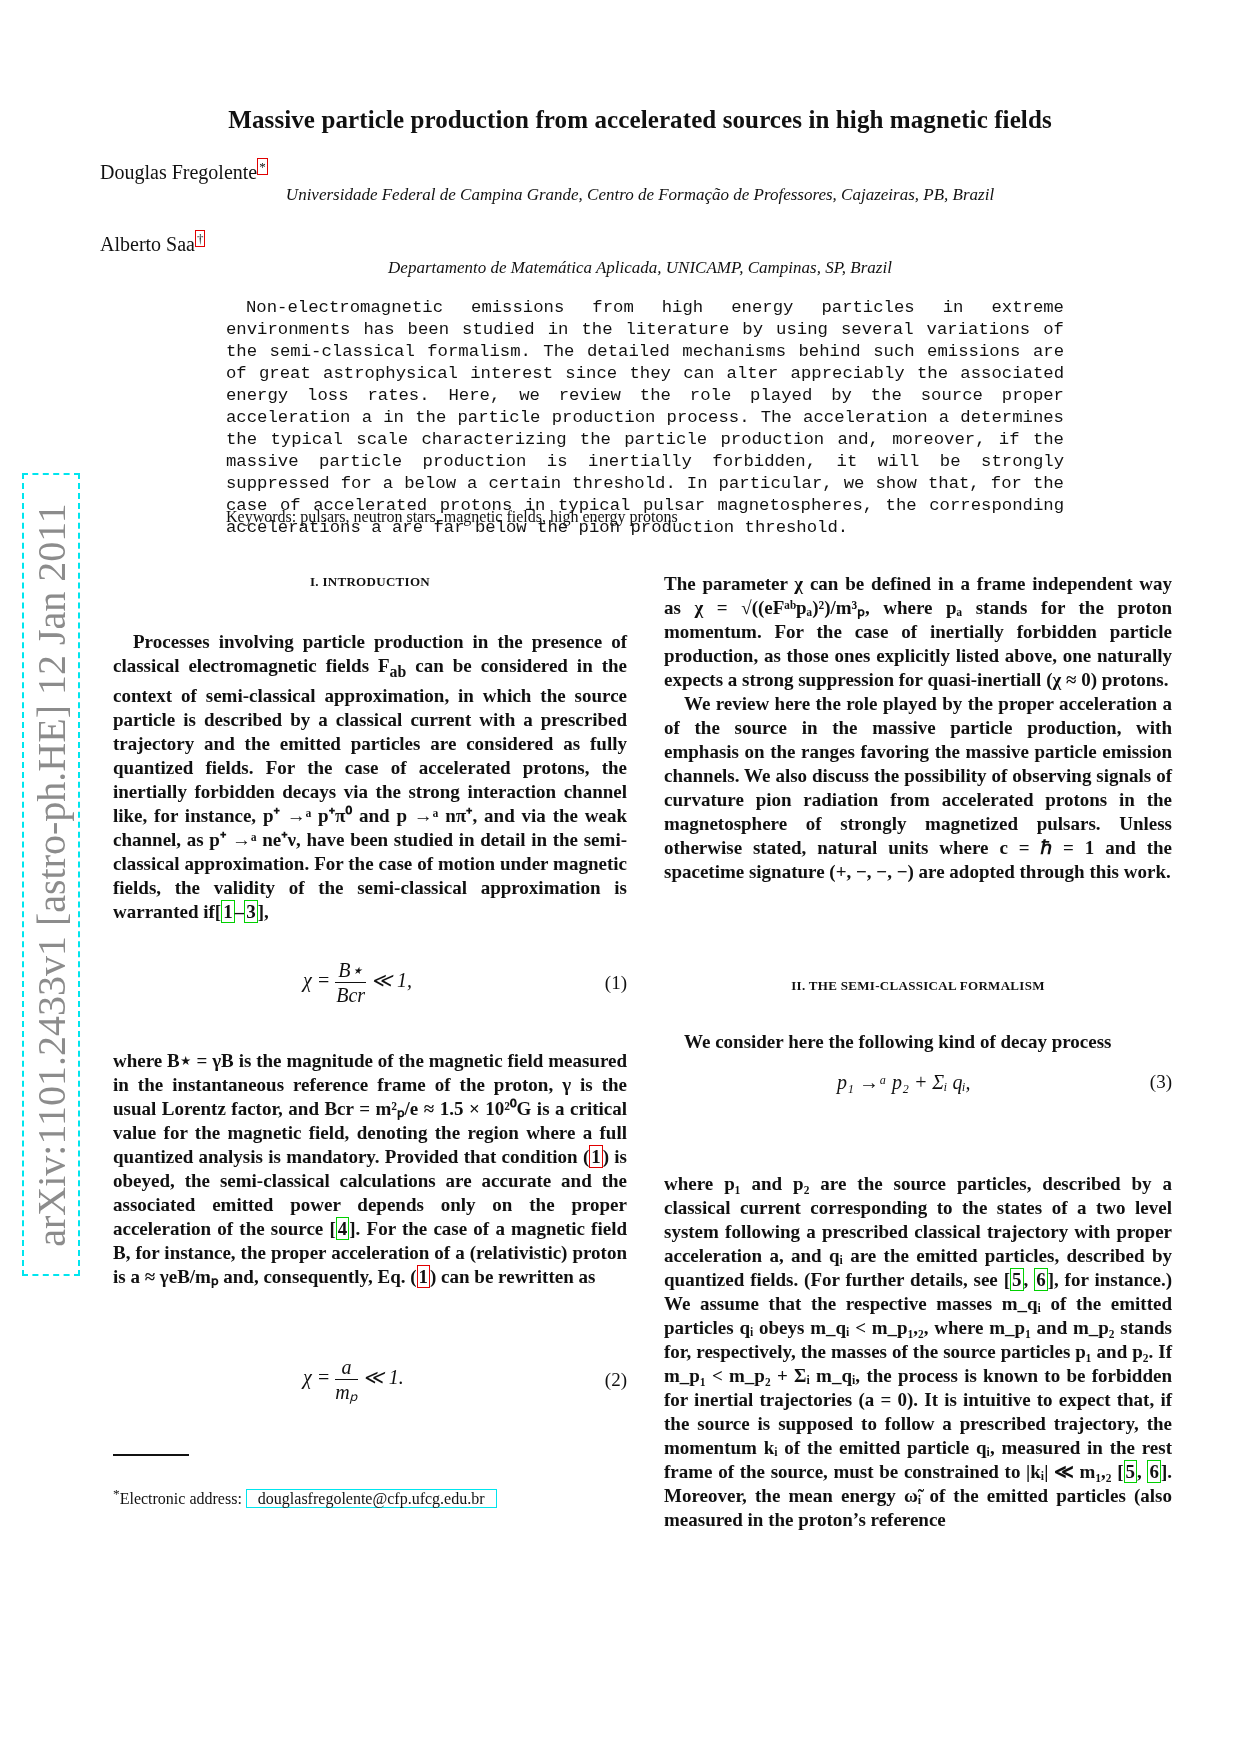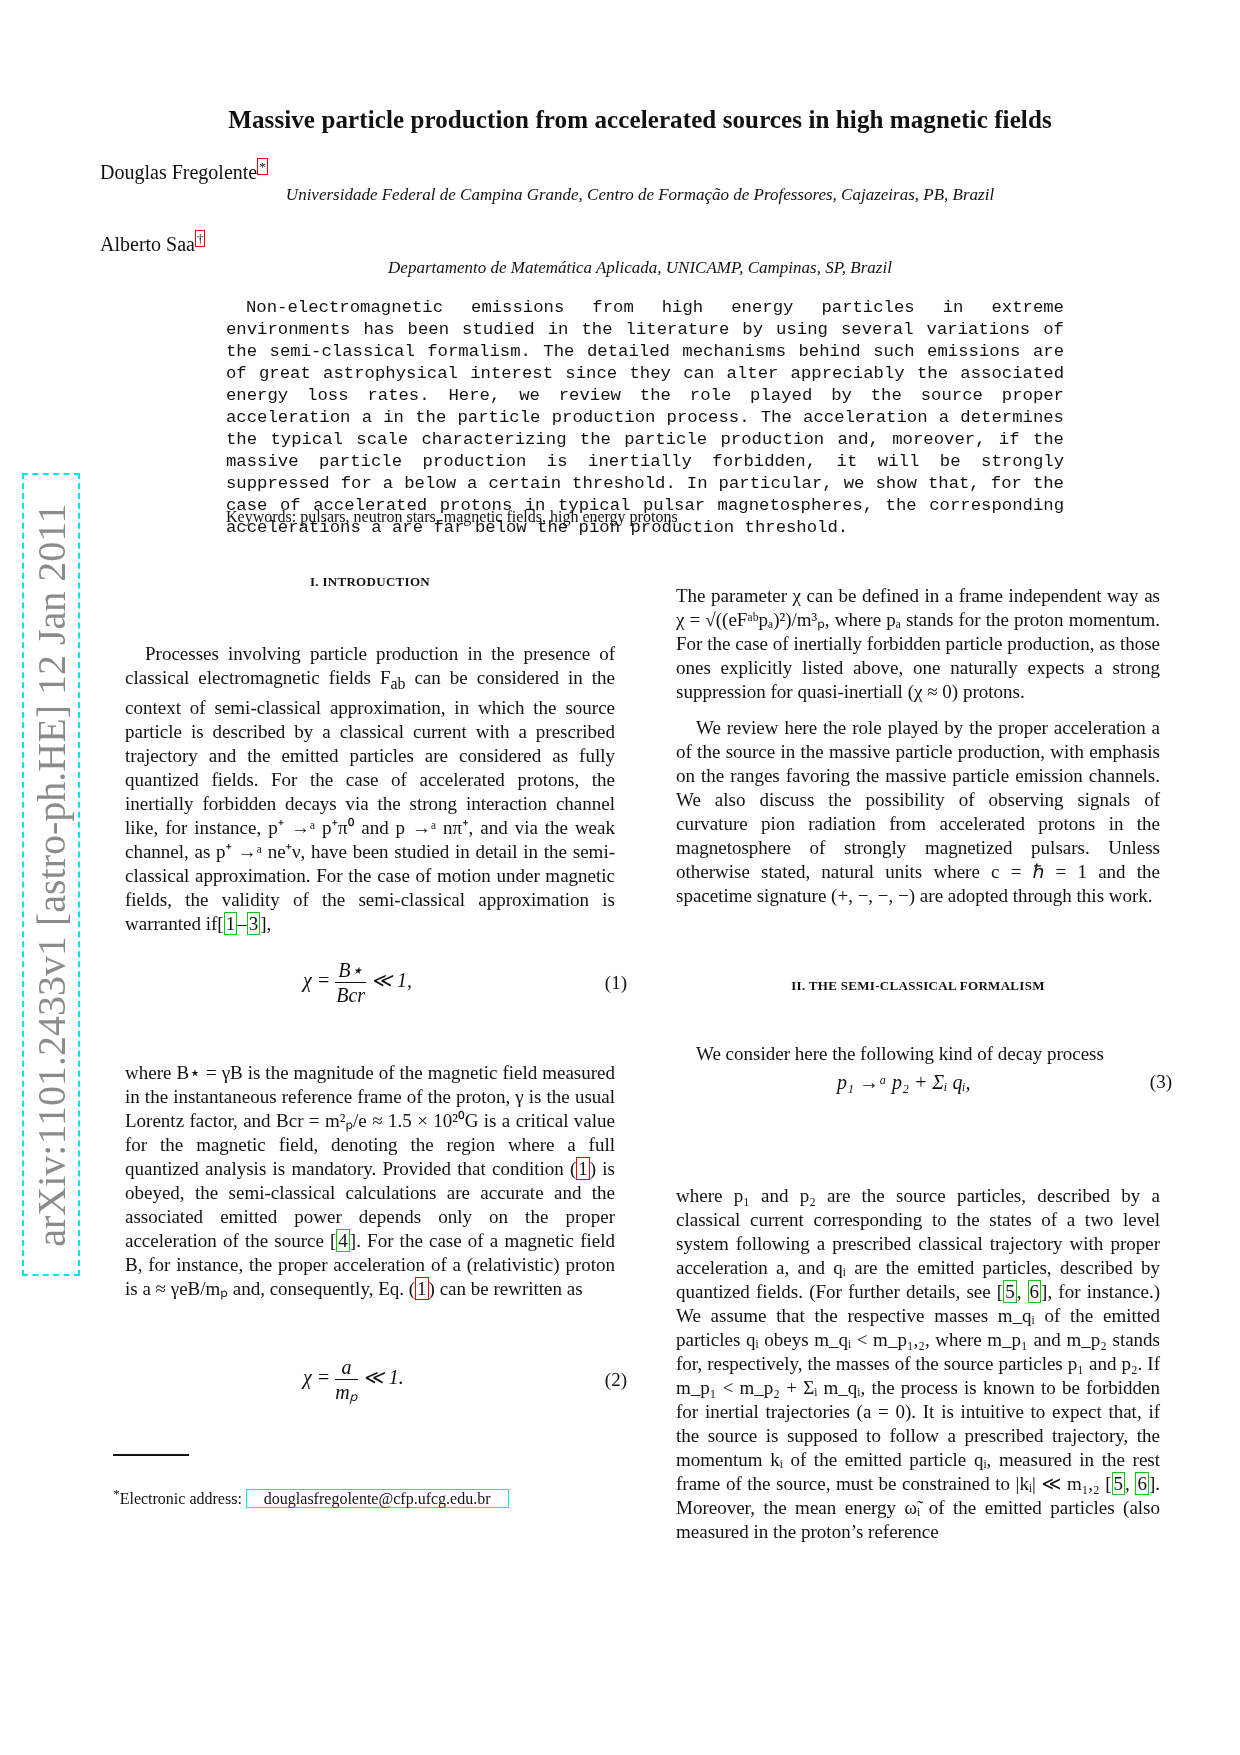--- a/index.html
+++ b/index.html
@@ -11,30 +11,30 @@
   .author { left:100px; width:1080px; text-align:left; font-family:"Liberation Serif",serif; font-size:20px; }
   .affil { left:100px; width:1080px; text-align:center; font-family:"Liberation Serif",serif; font-style:italic; font-size:17px; }
   .fnmark { border:1.5px solid #e00000; padding:0 1px; font-size:13px; vertical-align:super; line-height:1; }
   .abstract { left:226px; width:838px; top:297px; font-family:Liberation Mono, monospace; font-size:17.3px;
               line-height:22px; text-align:justify; text-indent:20px; }
   .keywords { left:226px; top:508px; font-family:"Liberation Serif",serif; font-size:16px; }
   .col { font-family:"Liberation Serif",serif; font-size:19px; line-height:24px; text-align:justify; }
   .left { left:113px; width:514px; }
   .right { left:664px; width:508px; }
   .sechead { font-family:"Liberation Serif",serif; font-weight:bold; font-size:13px; text-align:center; letter-spacing:0.3px; }
-  p { margin:12px; }
+  p { margin:0;font-weight:bold; }
   .indent { text-indent:20px; }
   .eq { font-family:"Liberation Serif",serif; font-size:20px; font-style:italic; }
   .eqnum { font-family:"Liberation Serif",serif; font-size:19px; }
   .frac { display:inline-block; vertical-align:middle; text-align:center; }
   .frac .num { display:block; border-bottom:1.5px solid #111; padding:0 3px; line-height:24px; }
   .frac .den { display:block; line-height:24px; }
   .cite { border:1.5px solid #00d000; padding:0 1px; }
   .eqref { border:1.5px solid #e00000; padding:0 1px; }
-  .link { border:1.5px solid #00e5ee; padding:0 17px; }
+  .link { border:1.5px solid #00e5ee; padding:0 11px; }
   .fnrule { left:113px; top:1454px; width:76px; height:2px; background:#111; }
   .footnotes { left:113px; top:1483px; font-family:"Liberation Serif",serif; font-size:16px; line-height:21px; }
   .stamp { left:22px; top:473px; width:58px; height:803px; border:2px dashed #00e5ee; box-sizing:border-box; }
   .stamp-text { position:absolute; left:50%; top:50%; transform:translate(-50%,-50%) rotate(-90deg);
                 white-space:nowrap; font-family:"Liberation Serif",serif; font-size:40px; color:#8c8c8c; }
 </style>
 </head>
 <body>
 
 <div class="abs stamp">

